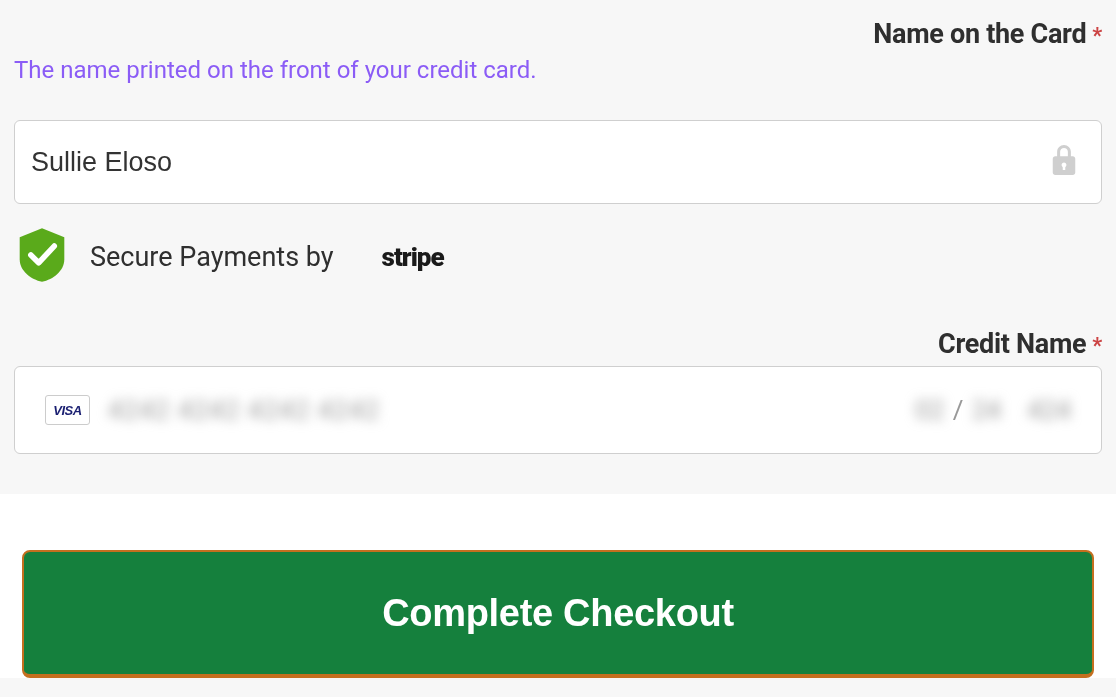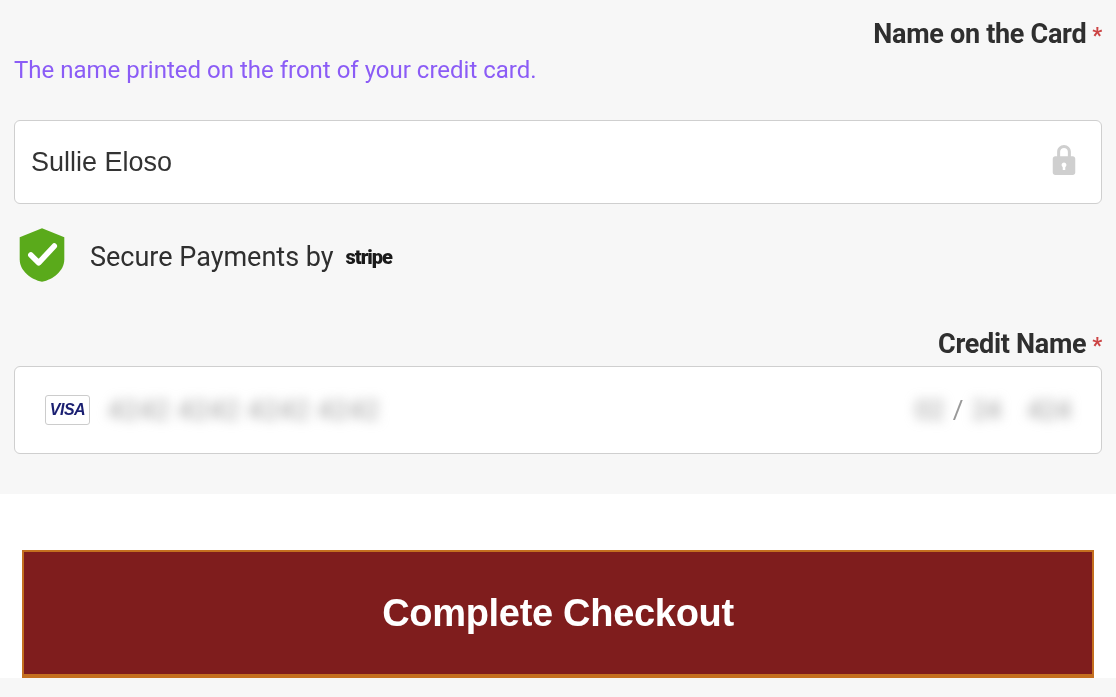--- a/index.html
+++ b/index.html
@@ -72,22 +72,23 @@
     .secure-text {
       font-size: 27px;
       color: #2f2f2f;
       display: flex;
       align-items: center;
       gap: 12px;
     }
     .stripe-word {
       font-weight: 900;
       letter-spacing: -1px;
-      font-size: 20px;
+      font-size: 26px;
       color: #1a1a1a;
+      margin-left: 36px;
     }
 
     .card-field {
       position: relative;
       background: #fff;
       border: 1px solid #cfcfcf;
       border-radius: 6px;
       height: 88px;
       display: flex;
       align-items: center;
@@ -103,21 +104,21 @@
       height: 30px;
       display: flex;
       align-items: center;
       justify-content: center;
     }
     .visa-badge span {
       font-family: Arial, sans-serif;
       font-weight: 900;
       font-style: italic;
       color: #1a1f71;
-      font-size: 16px;
+      font-size: 13px;
       letter-spacing: -0.5px;
     }
     .blurred-num {
       color: #9a9a9a;
       font-size: 26px;
       filter: blur(6px);
       flex: 1;
       letter-spacing: 1px;
     }
     .blurred-right {
@@ -130,24 +131,24 @@
     .exp-slash { filter: none; color: #999; font-size: 26px; padding: 0 2px;}
     .blur-sm { filter: blur(6px); }
 
     .lower {
       background: #ffffff;
       padding: 56px 22px 0 22px;
     }
     .checkout-btn {
       width: 100%;
       height: 128px;
-      background: #7f1d1d;
+      background: #15803d;
       border: 2px solid #c46f1f;
       border-bottom-width: 4px;
-      border-radius: 0;
+      border-radius: 8px;
       color: #fff;
       font-size: 38px;
       font-weight: 700;
       cursor: pointer;
       letter-spacing: -0.3px;
     }
   </style>
 </head>
 <body>
 

